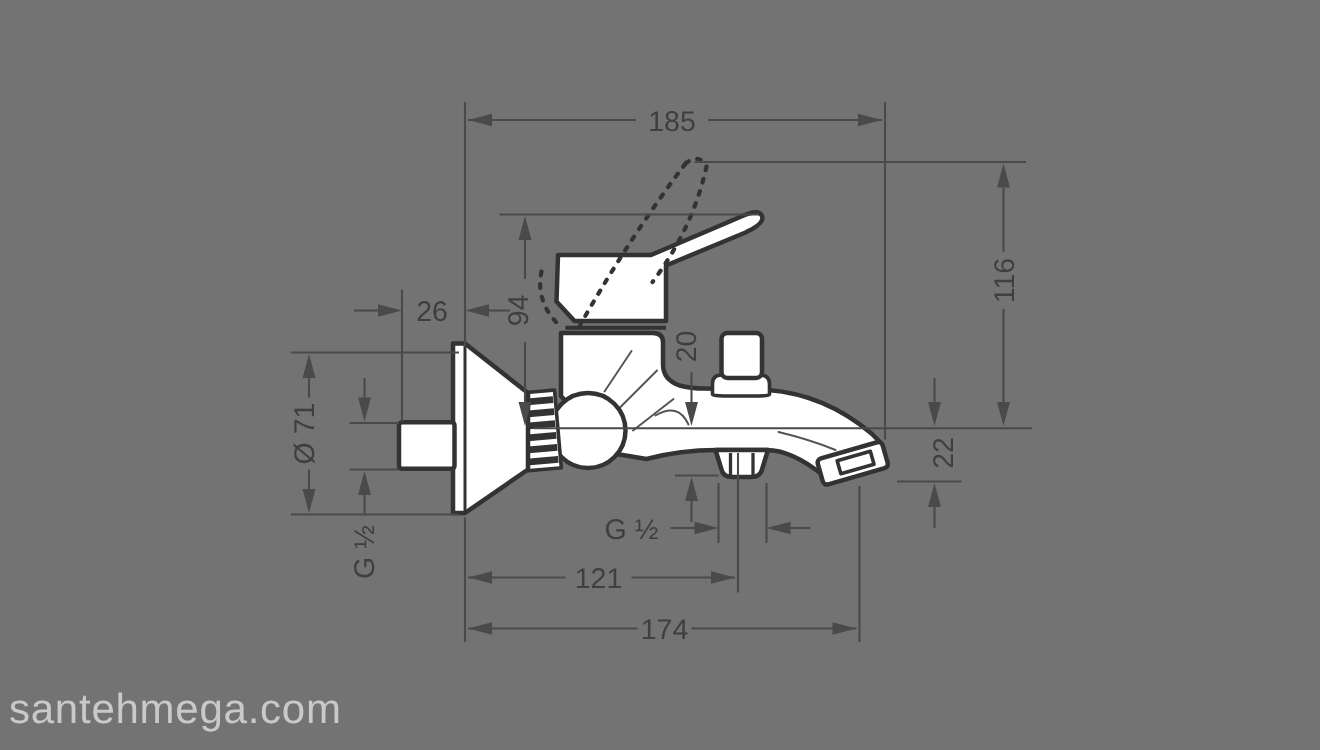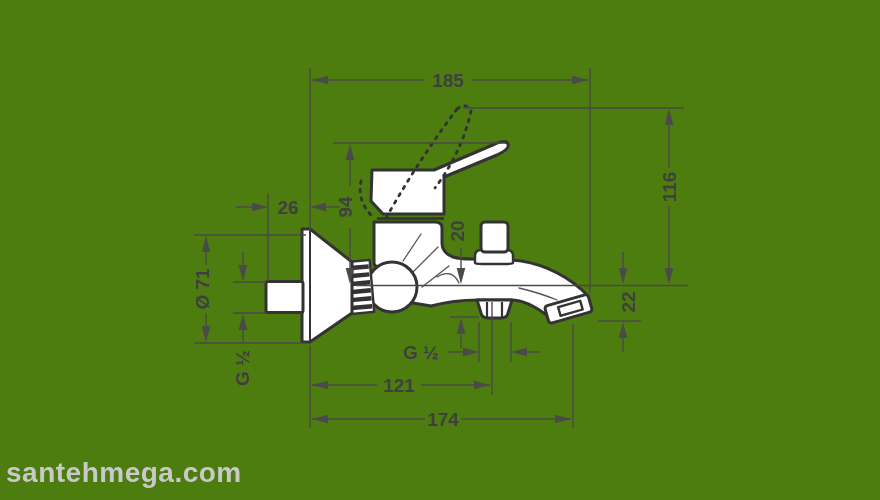--- a/index.html
+++ b/index.html
@@ -1,22 +1,21 @@
 <!DOCTYPE html>
 <html><head>
 <meta charset="utf-8">
 <style>
   html,body{margin:0;padding:0;background:#ffffff;}
   .canvas{
     position:relative;
     width:880px;height:500px;
-    background:#4d7c0f;
+    background:#737373;
     font-family:"Liberation Sans", sans-serif;
     overflow:hidden;
-    font-weight:bold;
   }
   svg{display:block;}
   .outline{fill:#ffffff;stroke:#333333;stroke-width:3;stroke-linejoin:round;stroke-linecap:round;}
   .outline2{fill:#ffffff;stroke:#333333;stroke-width:2.4;stroke-linejoin:round;}
   .thin{fill:none;stroke:#555555;stroke-width:1.3;stroke-linecap:round;}
   .dash{fill:none;stroke:#333333;stroke-width:2.8;stroke-dasharray:2.5 6;stroke-linecap:round;}
   .dim{stroke:#4a4a4a;stroke-width:1.4;fill:none;}
   .arr{fill:#4a4a4a;stroke:none;}
   .dimtext{font-family:"Liberation Sans", sans-serif;font-size:19px;fill:#3f3f3f;}
   .wm{font-family:"Liberation Sans", sans-serif;font-size:28px;letter-spacing:0.5px;}

